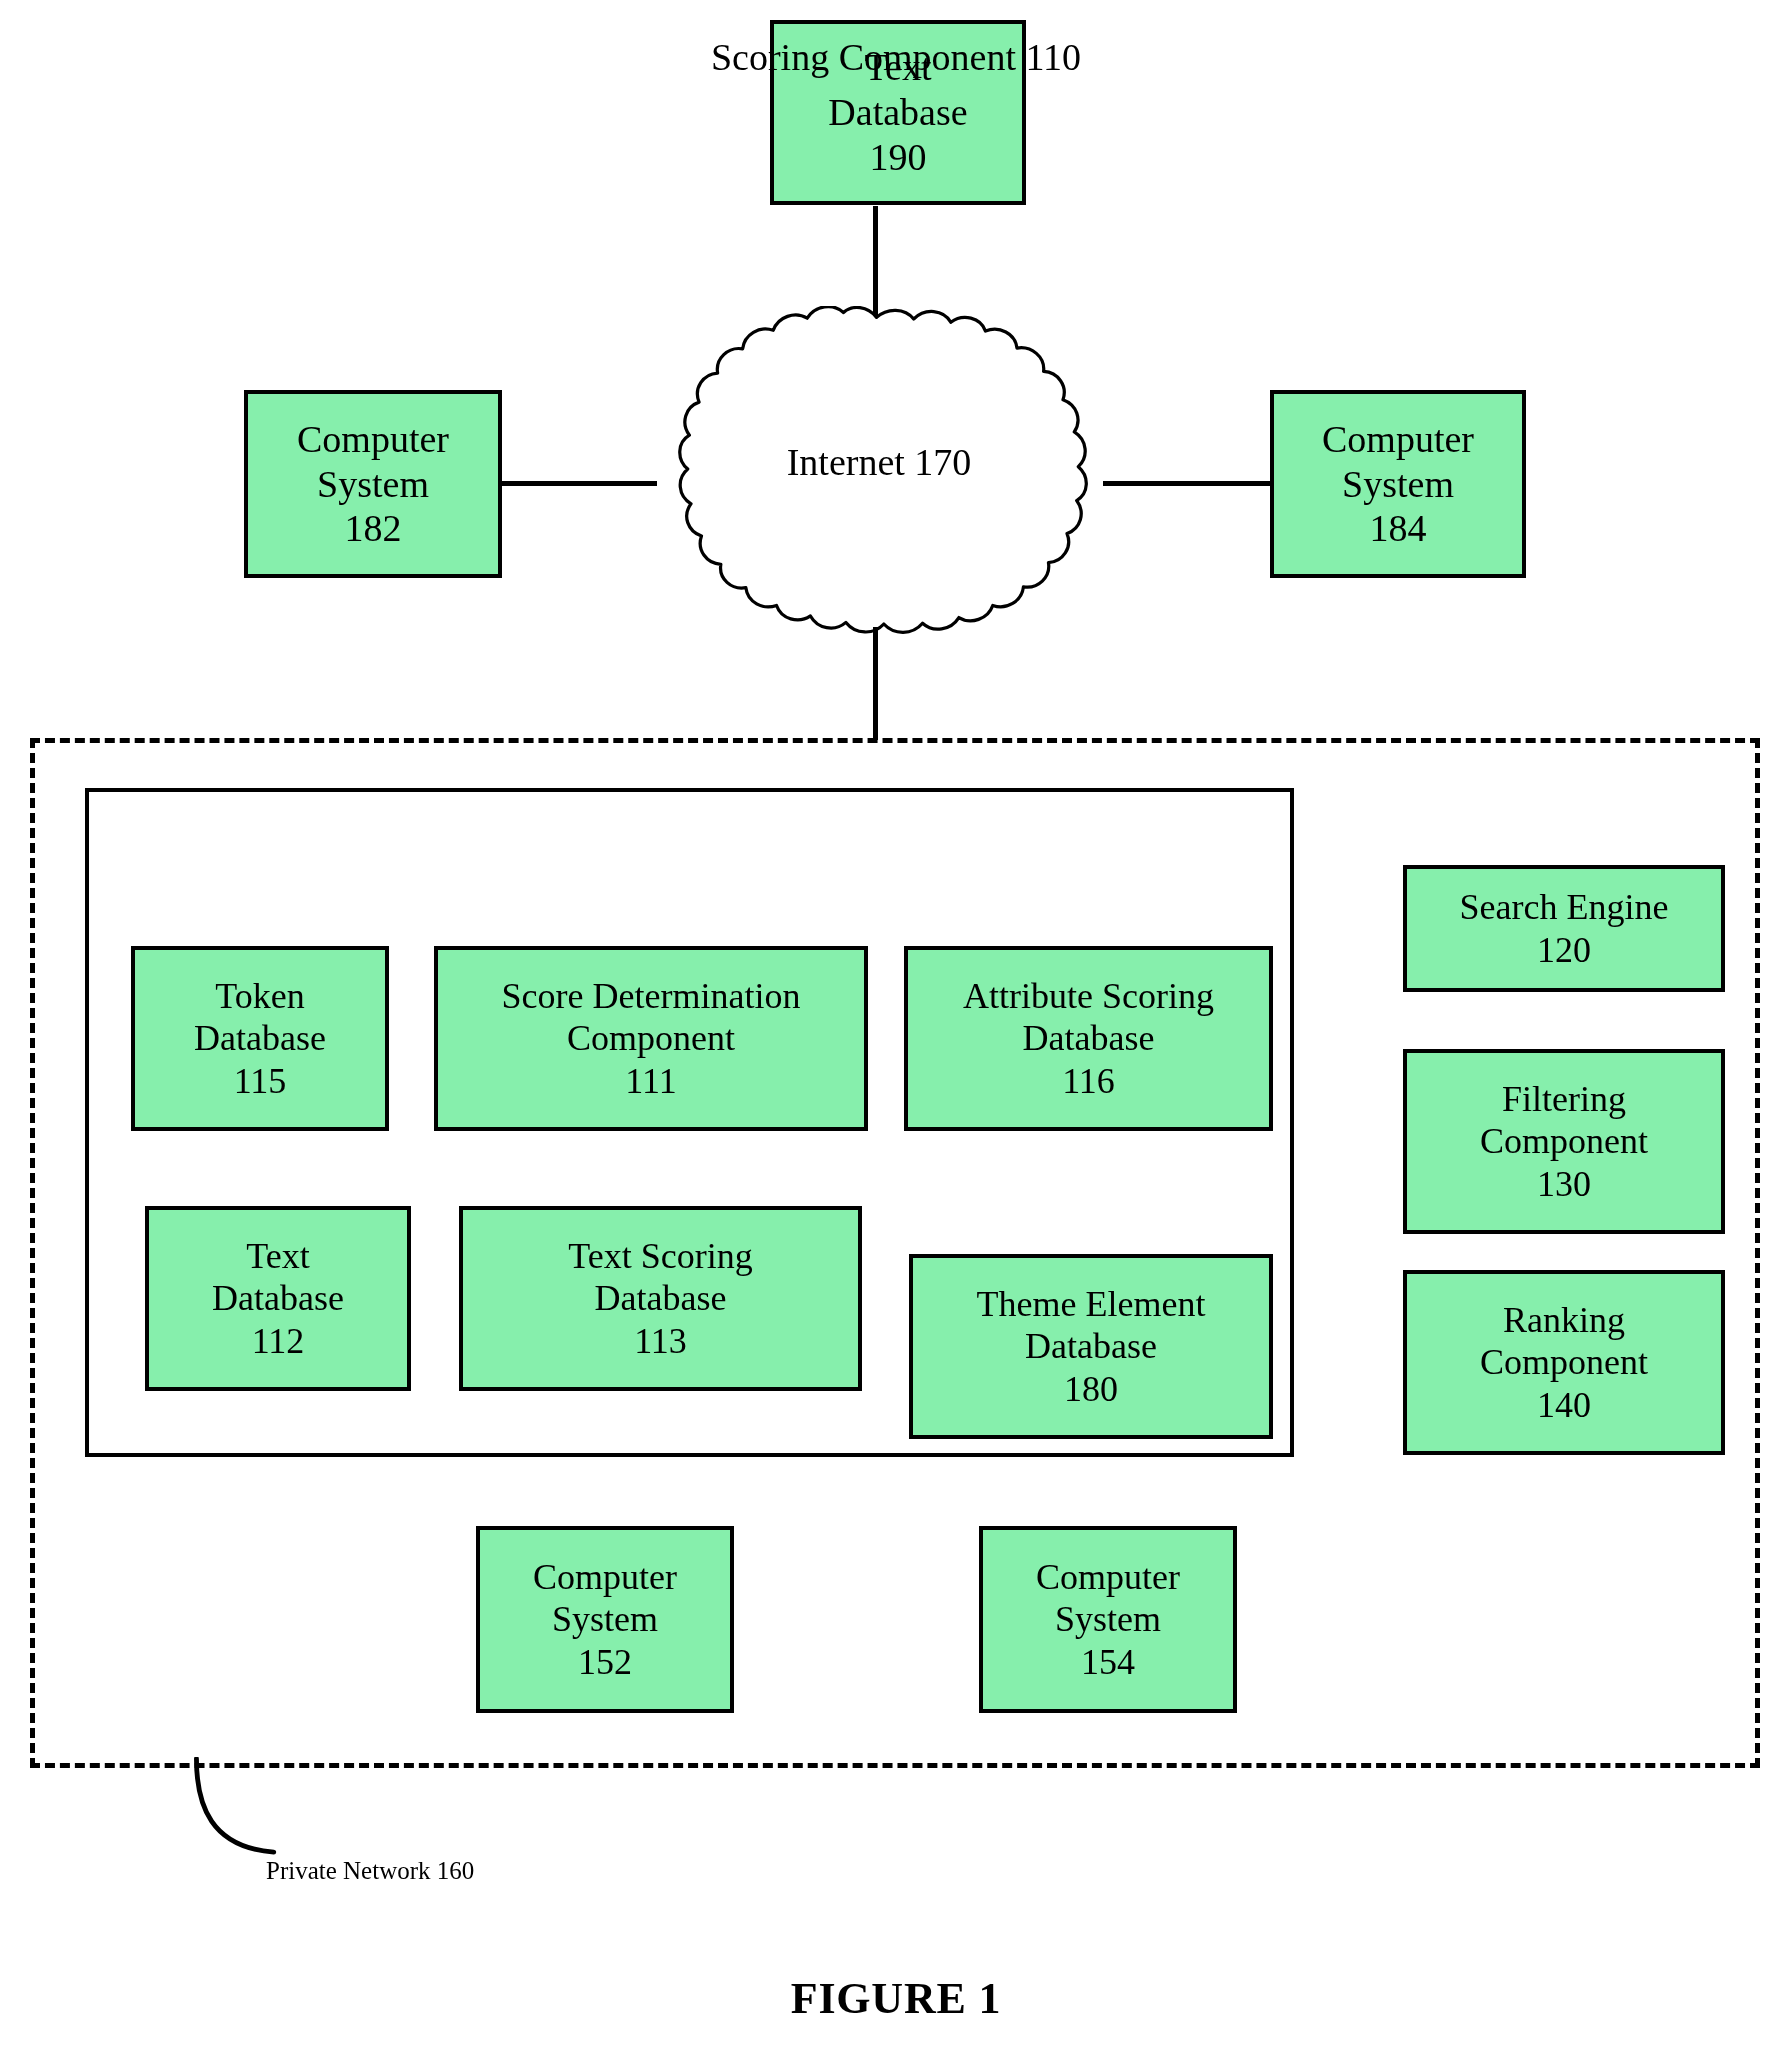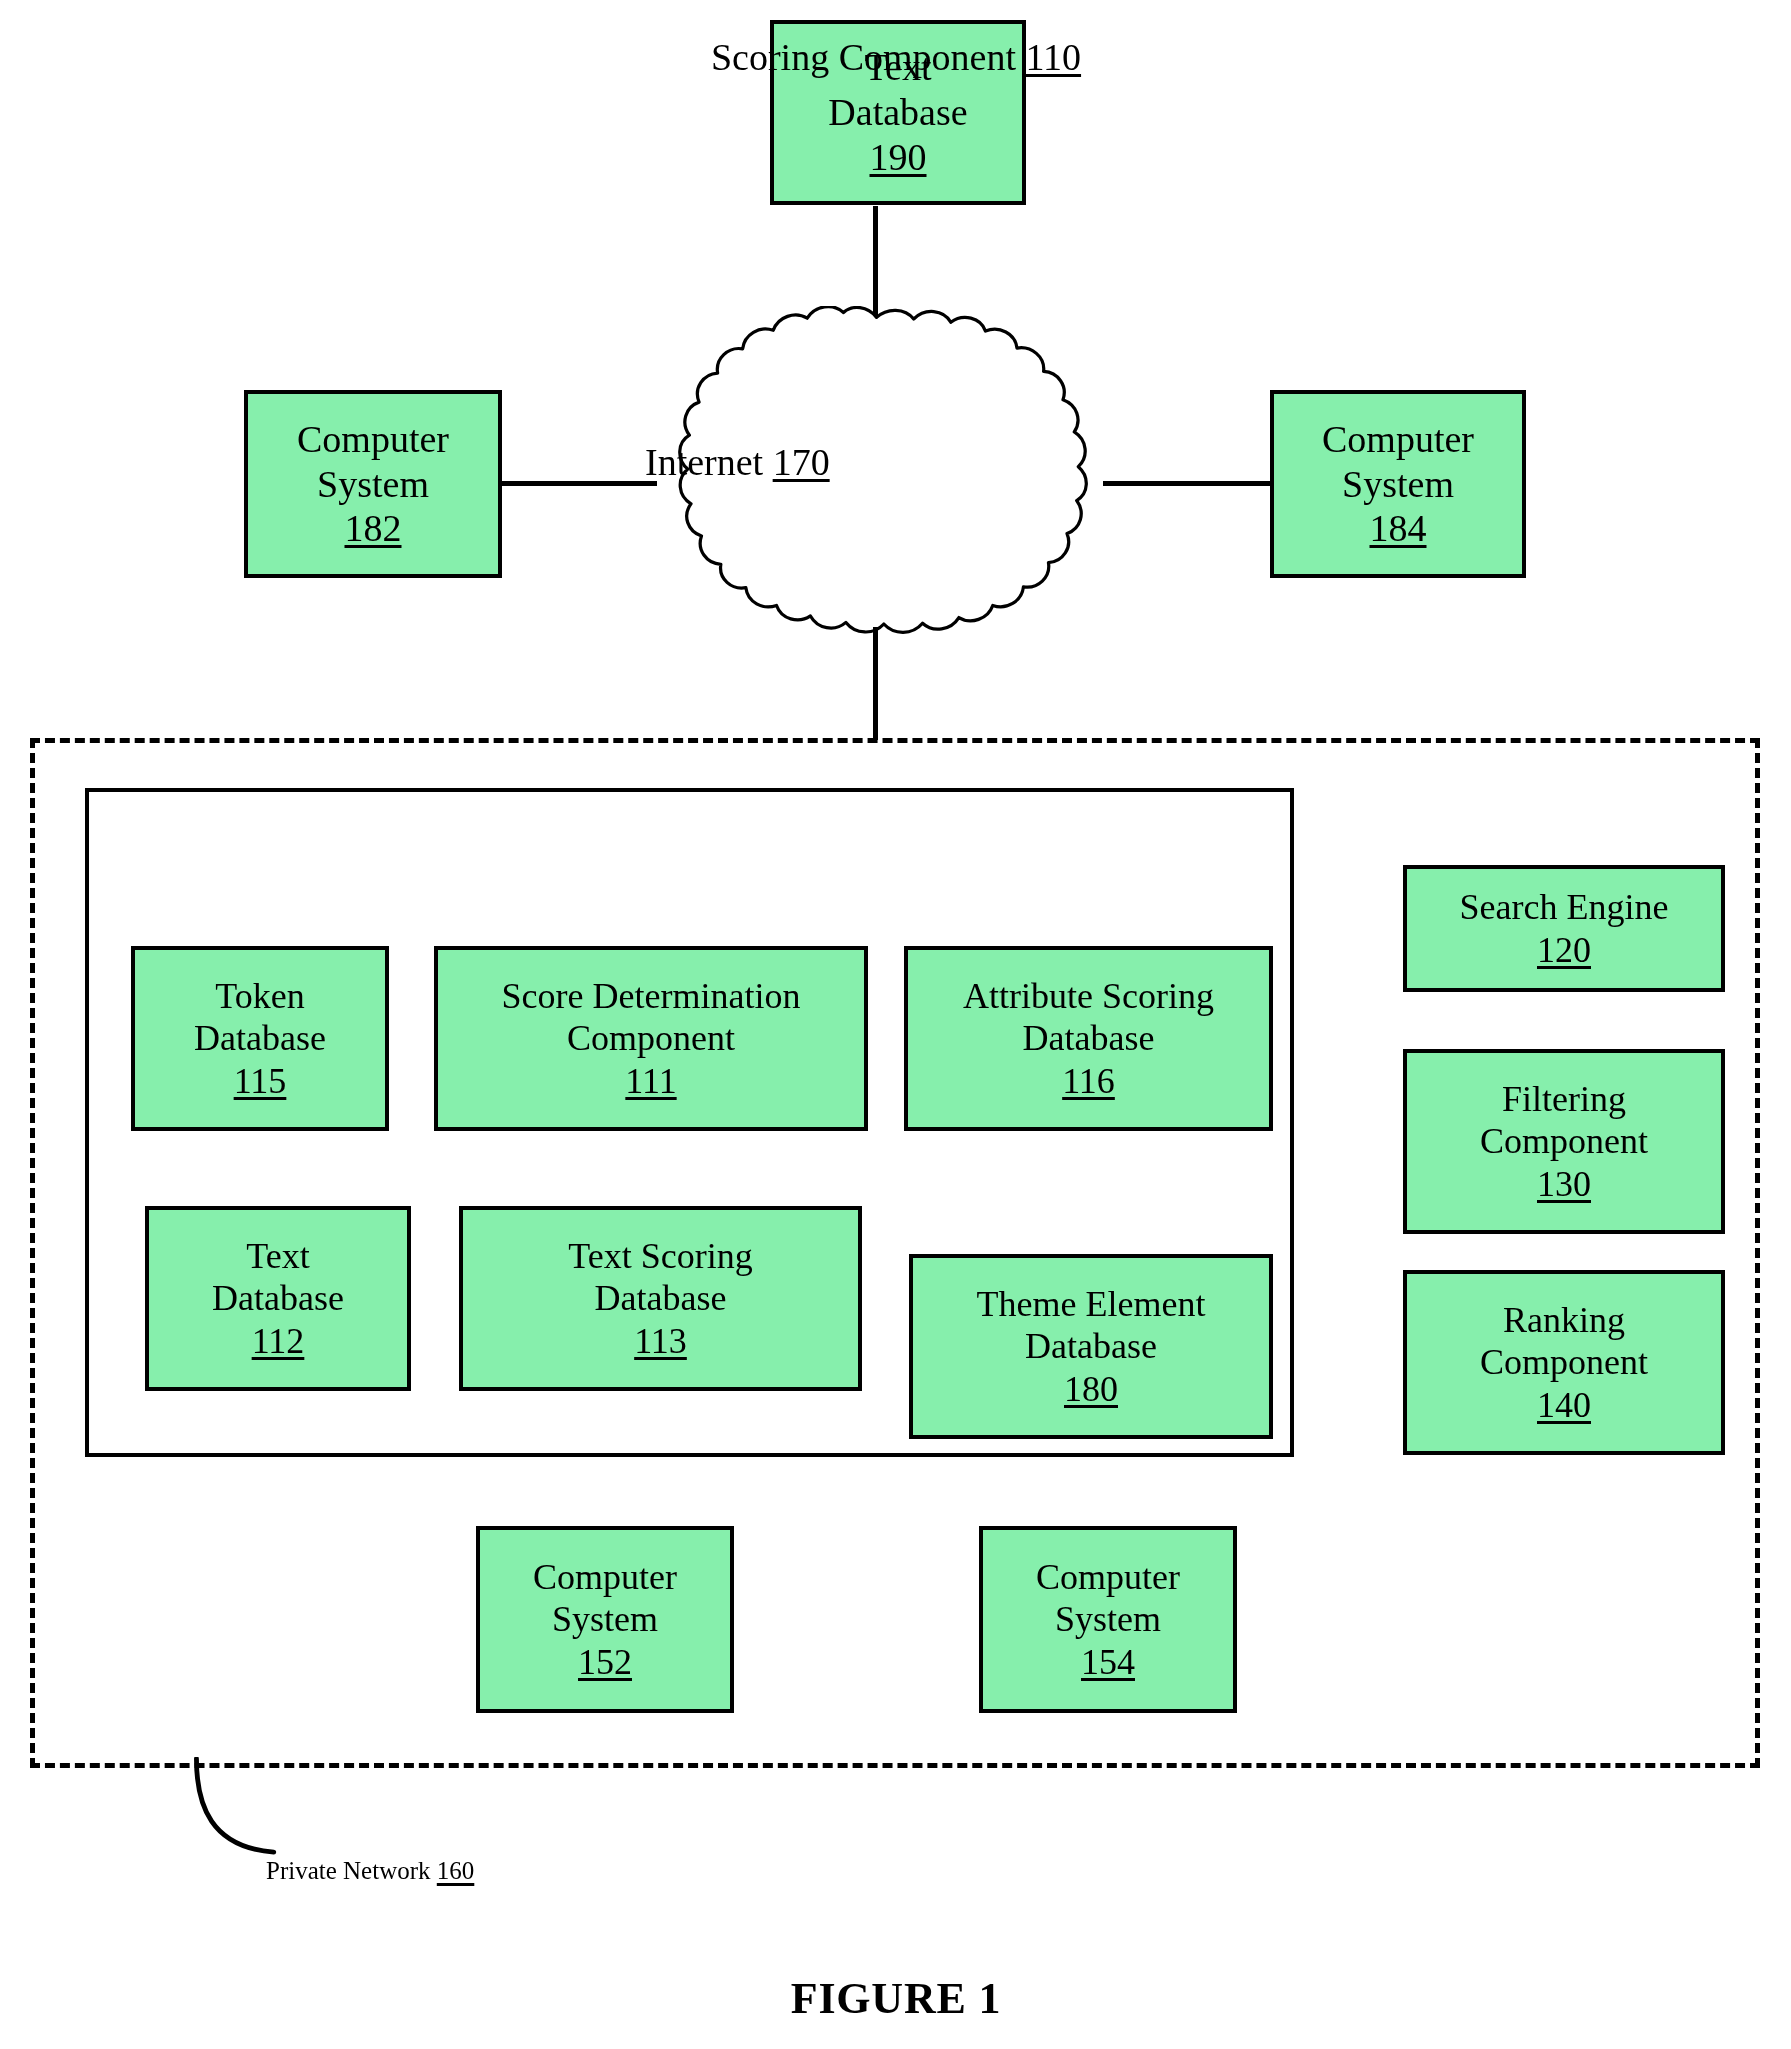--- a/index.html
+++ b/index.html
@@ -32,21 +32,20 @@
     justify-content: center;
     text-align: center;
     line-height: 1.18;
   }
   .box .line {
     display: block;
     white-space: nowrap;
   }
   .ref {
     display: inline-block;
-    text-decoration: underline;
     text-underline-offset: 4px;
     text-decoration-thickness: 3.2px;
   }
 
   
   .fs-lg   { font-size: 38px; }
   .fs-md   { font-size: 36px; }
 
   
   #private-network-boundary {
@@ -113,20 +112,21 @@
     left: 645px;
     top: 306px;
     width: 468px;
     height: 331px;
   }
   #internet-cloud-label {
     position: absolute;
     left: 645px;
     top: 439px;
     width: 468px;
+    text-align: center;
     font-size: 38px;
     line-height: 1.22;
   }
 
   #private-network-leader {
     position: absolute;
     left: 161px;
     top: 1757px;
     width: 145px;
     height: 121px;

